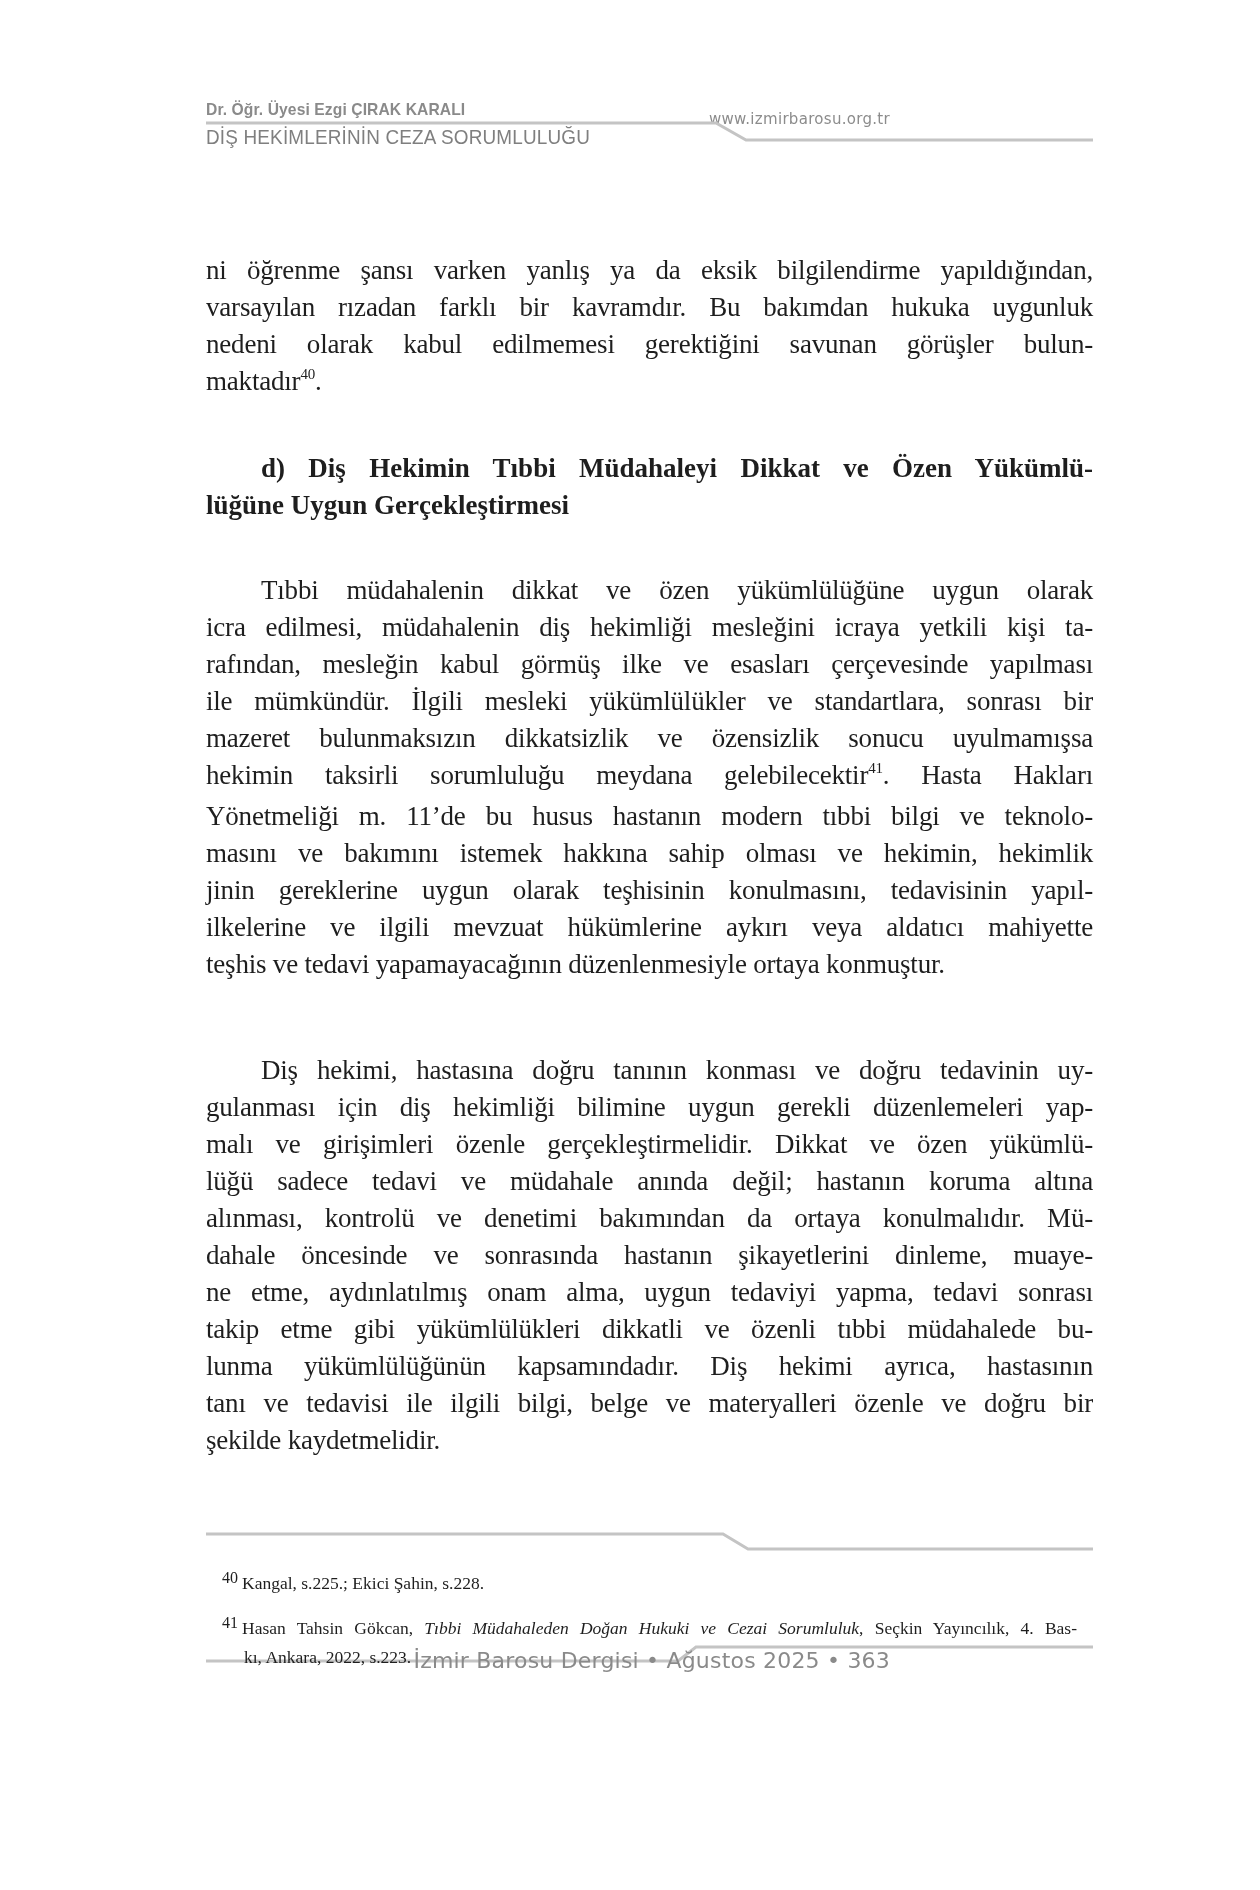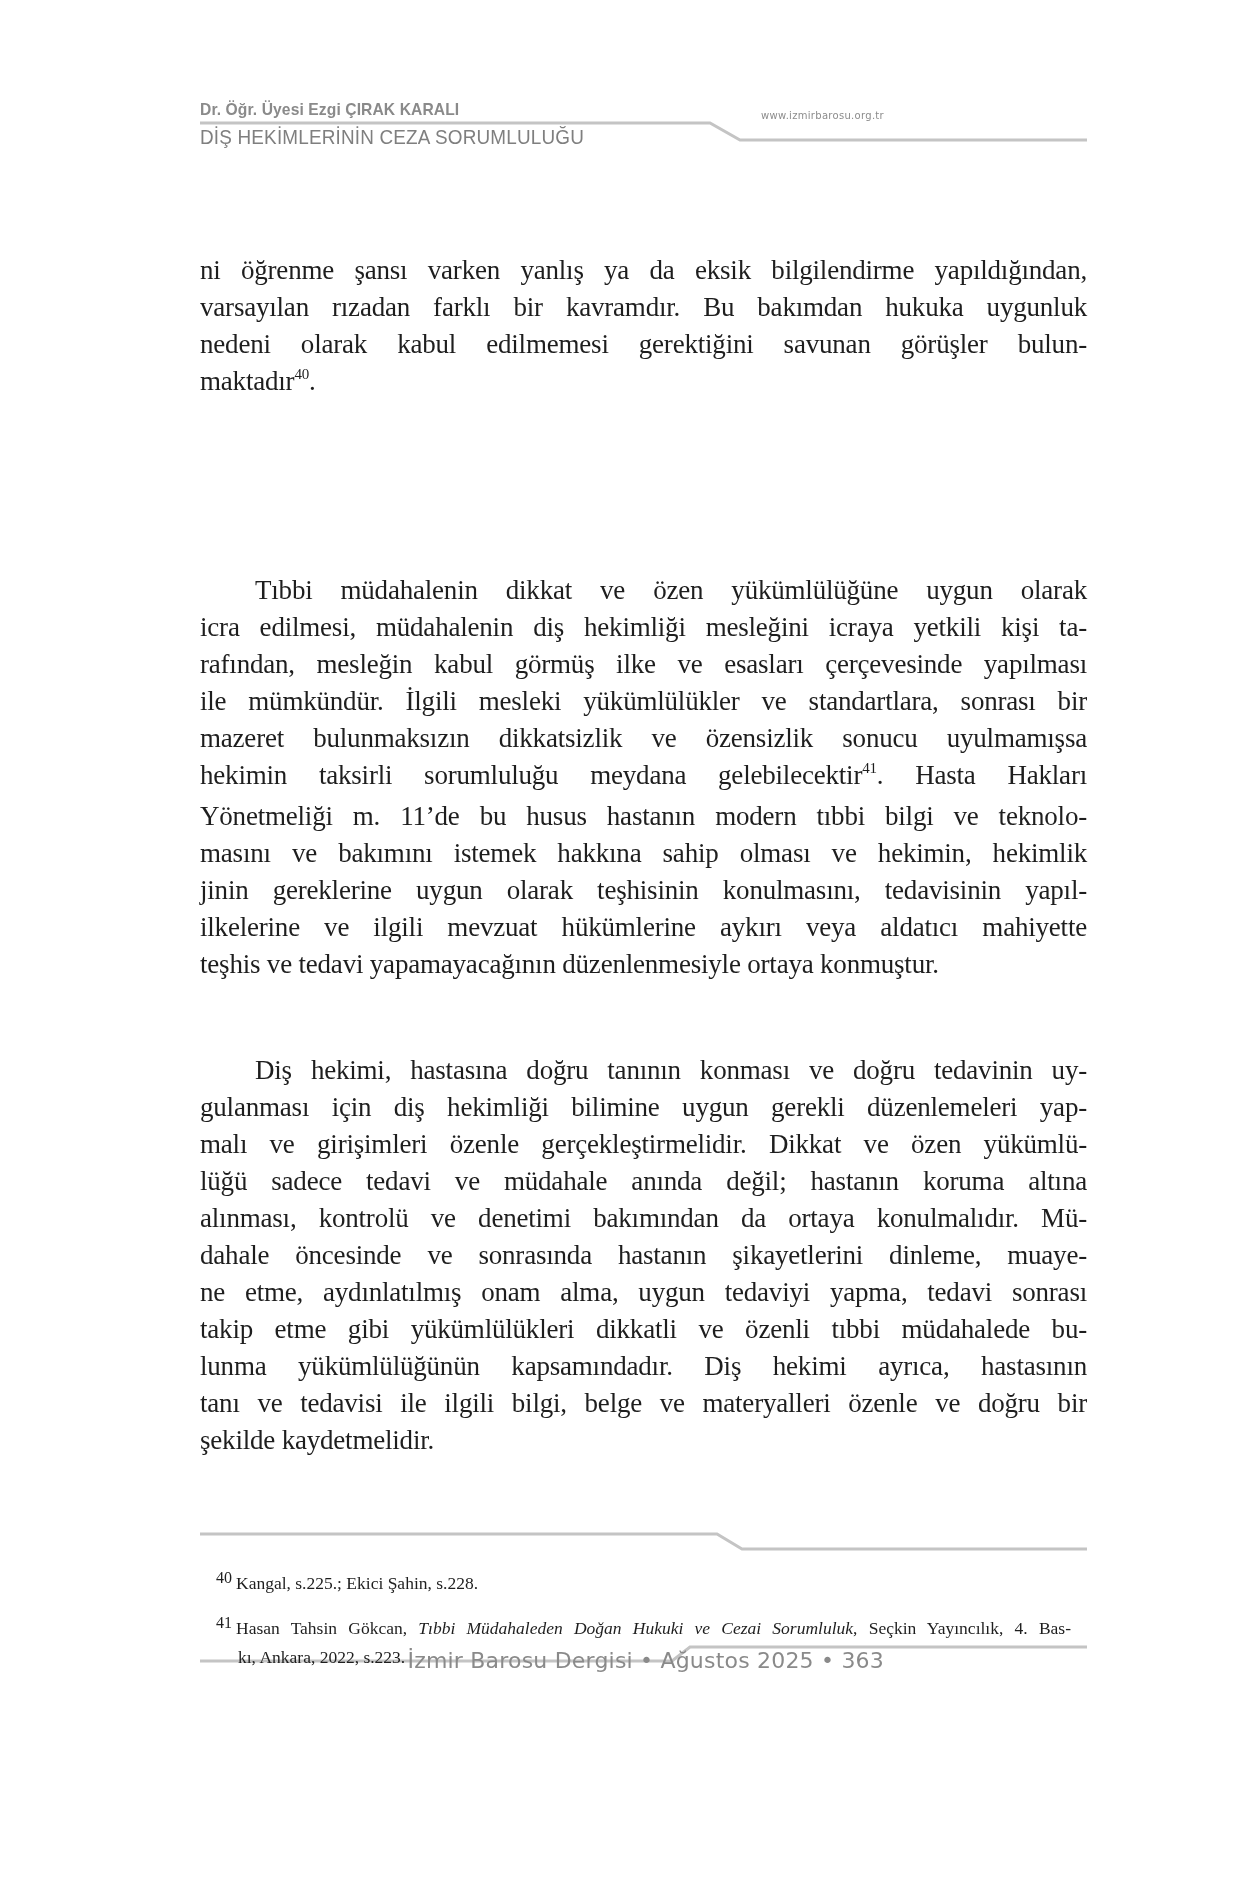--- a/index.html
+++ b/index.html
@@ -1,34 +1,34 @@
 <!DOCTYPE html>
 <html><head>
 <meta charset="utf-8">
 <style>
   html, body { margin: 0; padding: 0; background: #ffffff; }
   body { width: 1260px; height: 1890px; position: relative; overflow: hidden; }
-  .page { position: absolute; left: 12px; top: 0; width: 1059px; height: 1890px; }
+  .page { position: absolute; left: 18px; top: 0; width: 1059px; height: 1890px; }
 
   .hdr-author {
     position: absolute; left: 188px; top: 100px;
     font-family: "Liberation Sans", sans-serif; font-weight: bold;
     font-size: 17px; color: #8a8a8a; letter-spacing: 0.1px;
     transform: scaleX(0.92); transform-origin: left top;
   }
   .hdr-title {
     position: absolute; left: 188px; top: 125px;
     font-family: "Liberation Sans", sans-serif;
     font-size: 21px; color: #7f7f7f; letter-spacing: 0.2px;
     transform: scaleX(0.9); transform-origin: left top;
   }
   .hdr-url {
     position: absolute; right: 187px; top: 110px;
     font-family: "DejaVu Sans", sans-serif;
-    font-size: 10px; color: #8c8c8c; letter-spacing: 0.3px;
+    font-size: 15px; color: #8c8c8c; letter-spacing: 0.3px;
   }
   svg.rule { position: absolute; left: 0; top: 0; }
 
   .body-text {
     position: absolute; left: 188px; width: 887px;
     font-family: "Liberation Serif", serif; font-size: 27px; line-height: 37px;
     color: #1e1e1e; text-align: justify; text-align-last: left;
     hyphens: manual; letter-spacing: -0.2px;
   }
   .body-text .line { display: block; text-align: justify; text-align-last: justify; white-space: nowrap; }
@@ -76,20 +76,24 @@
     <polyline points="188,1661 660,1661 678,1647 1075,1647" fill="none" stroke="#c4c4c4" stroke-width="3"></polyline>
   </svg>
 
   <div class="body-text" style="top: 240px; margin-top: 12px;">
     <span class="line">ni öğrenme şansı varken yanlış ya da eksik bilgilendirme yapıldığından,</span>
     <span class="line">varsayılan rızadan farklı bir kavramdır. Bu bakımdan hukuka uygunluk</span>
     <span class="line">nedeni olarak kabul edilmemesi gerektiğini savunan görüşler bulun-</span>
     <span class="line last"><span>maktadır</span><sup class="fn">40</sup><span>.</span></span>
   </div>
 
+  <div class="heading" style="top: 450px;">
+    <span class="line first">d) Diş Hekimin Tıbbi Müdahaleyi Dikkat ve Özen Yükümlü-</span>
+    <span class="line">lüğüne Uygun Gerçekleştirmesi</span>
+  </div>
 
   <div class="body-text" style="top: 572px;">
     <span class="line indent">Tıbbi müdahalenin dikkat ve özen yükümlülüğüne uygun olarak</span>
     <span class="line">icra edilmesi, müdahalenin diş hekimliği mesleğini icraya yetkili kişi ta-</span>
     <span class="line">rafından, mesleğin kabul görmüş ilke ve esasları çerçevesinde yapılması</span>
     <span class="line">ile mümkündür. İlgili mesleki yükümlülükler ve standartlara, sonrası bir</span>
     <span class="line">mazeret bulunmaksızın dikkatsizlik ve özensizlik sonucu uyulmamışsa</span>
     <span class="line"><span>hekimin taksirli sorumluluğu meydana gelebilecektir</span><sup class="fn">41</sup><span>. Hasta Hakları</span></span>
     <span class="line">Yönetmeliği m. 11’de bu husus hastanın modern tıbbi bilgi ve teknolo-</span>
     <span class="line">masını ve bakımını istemek hakkına sahip olması ve hekimin, hekimlik</span>

